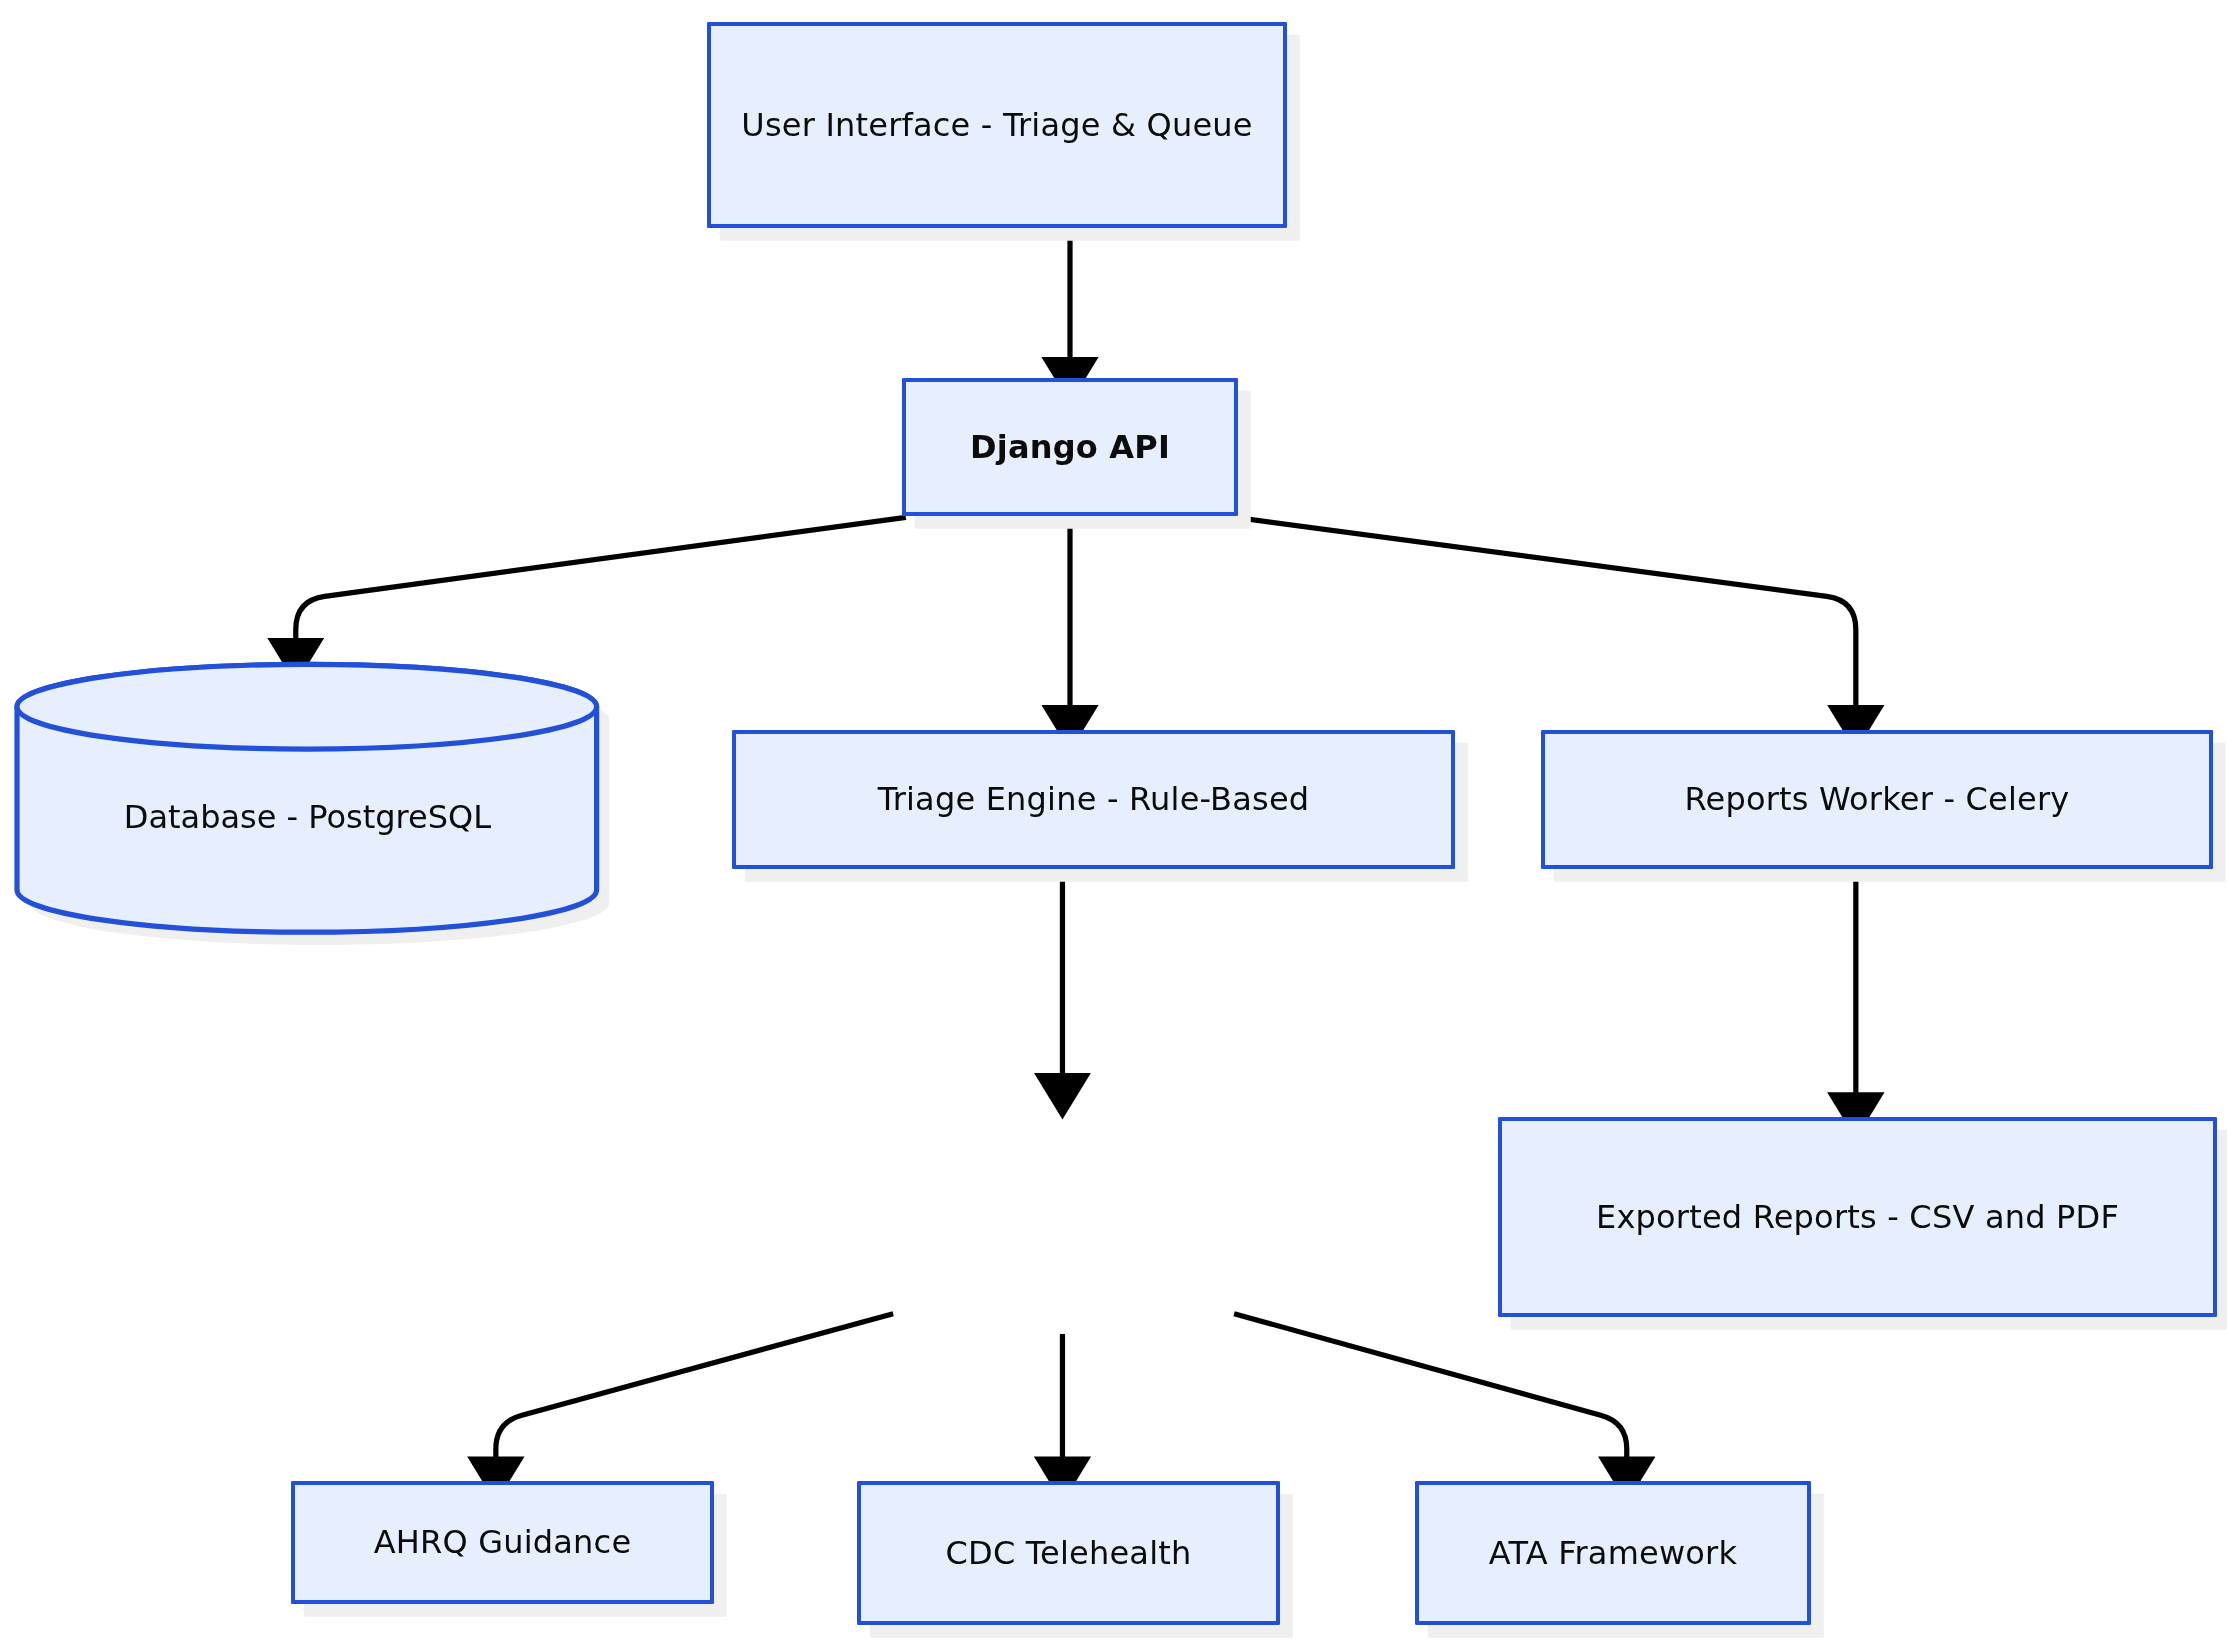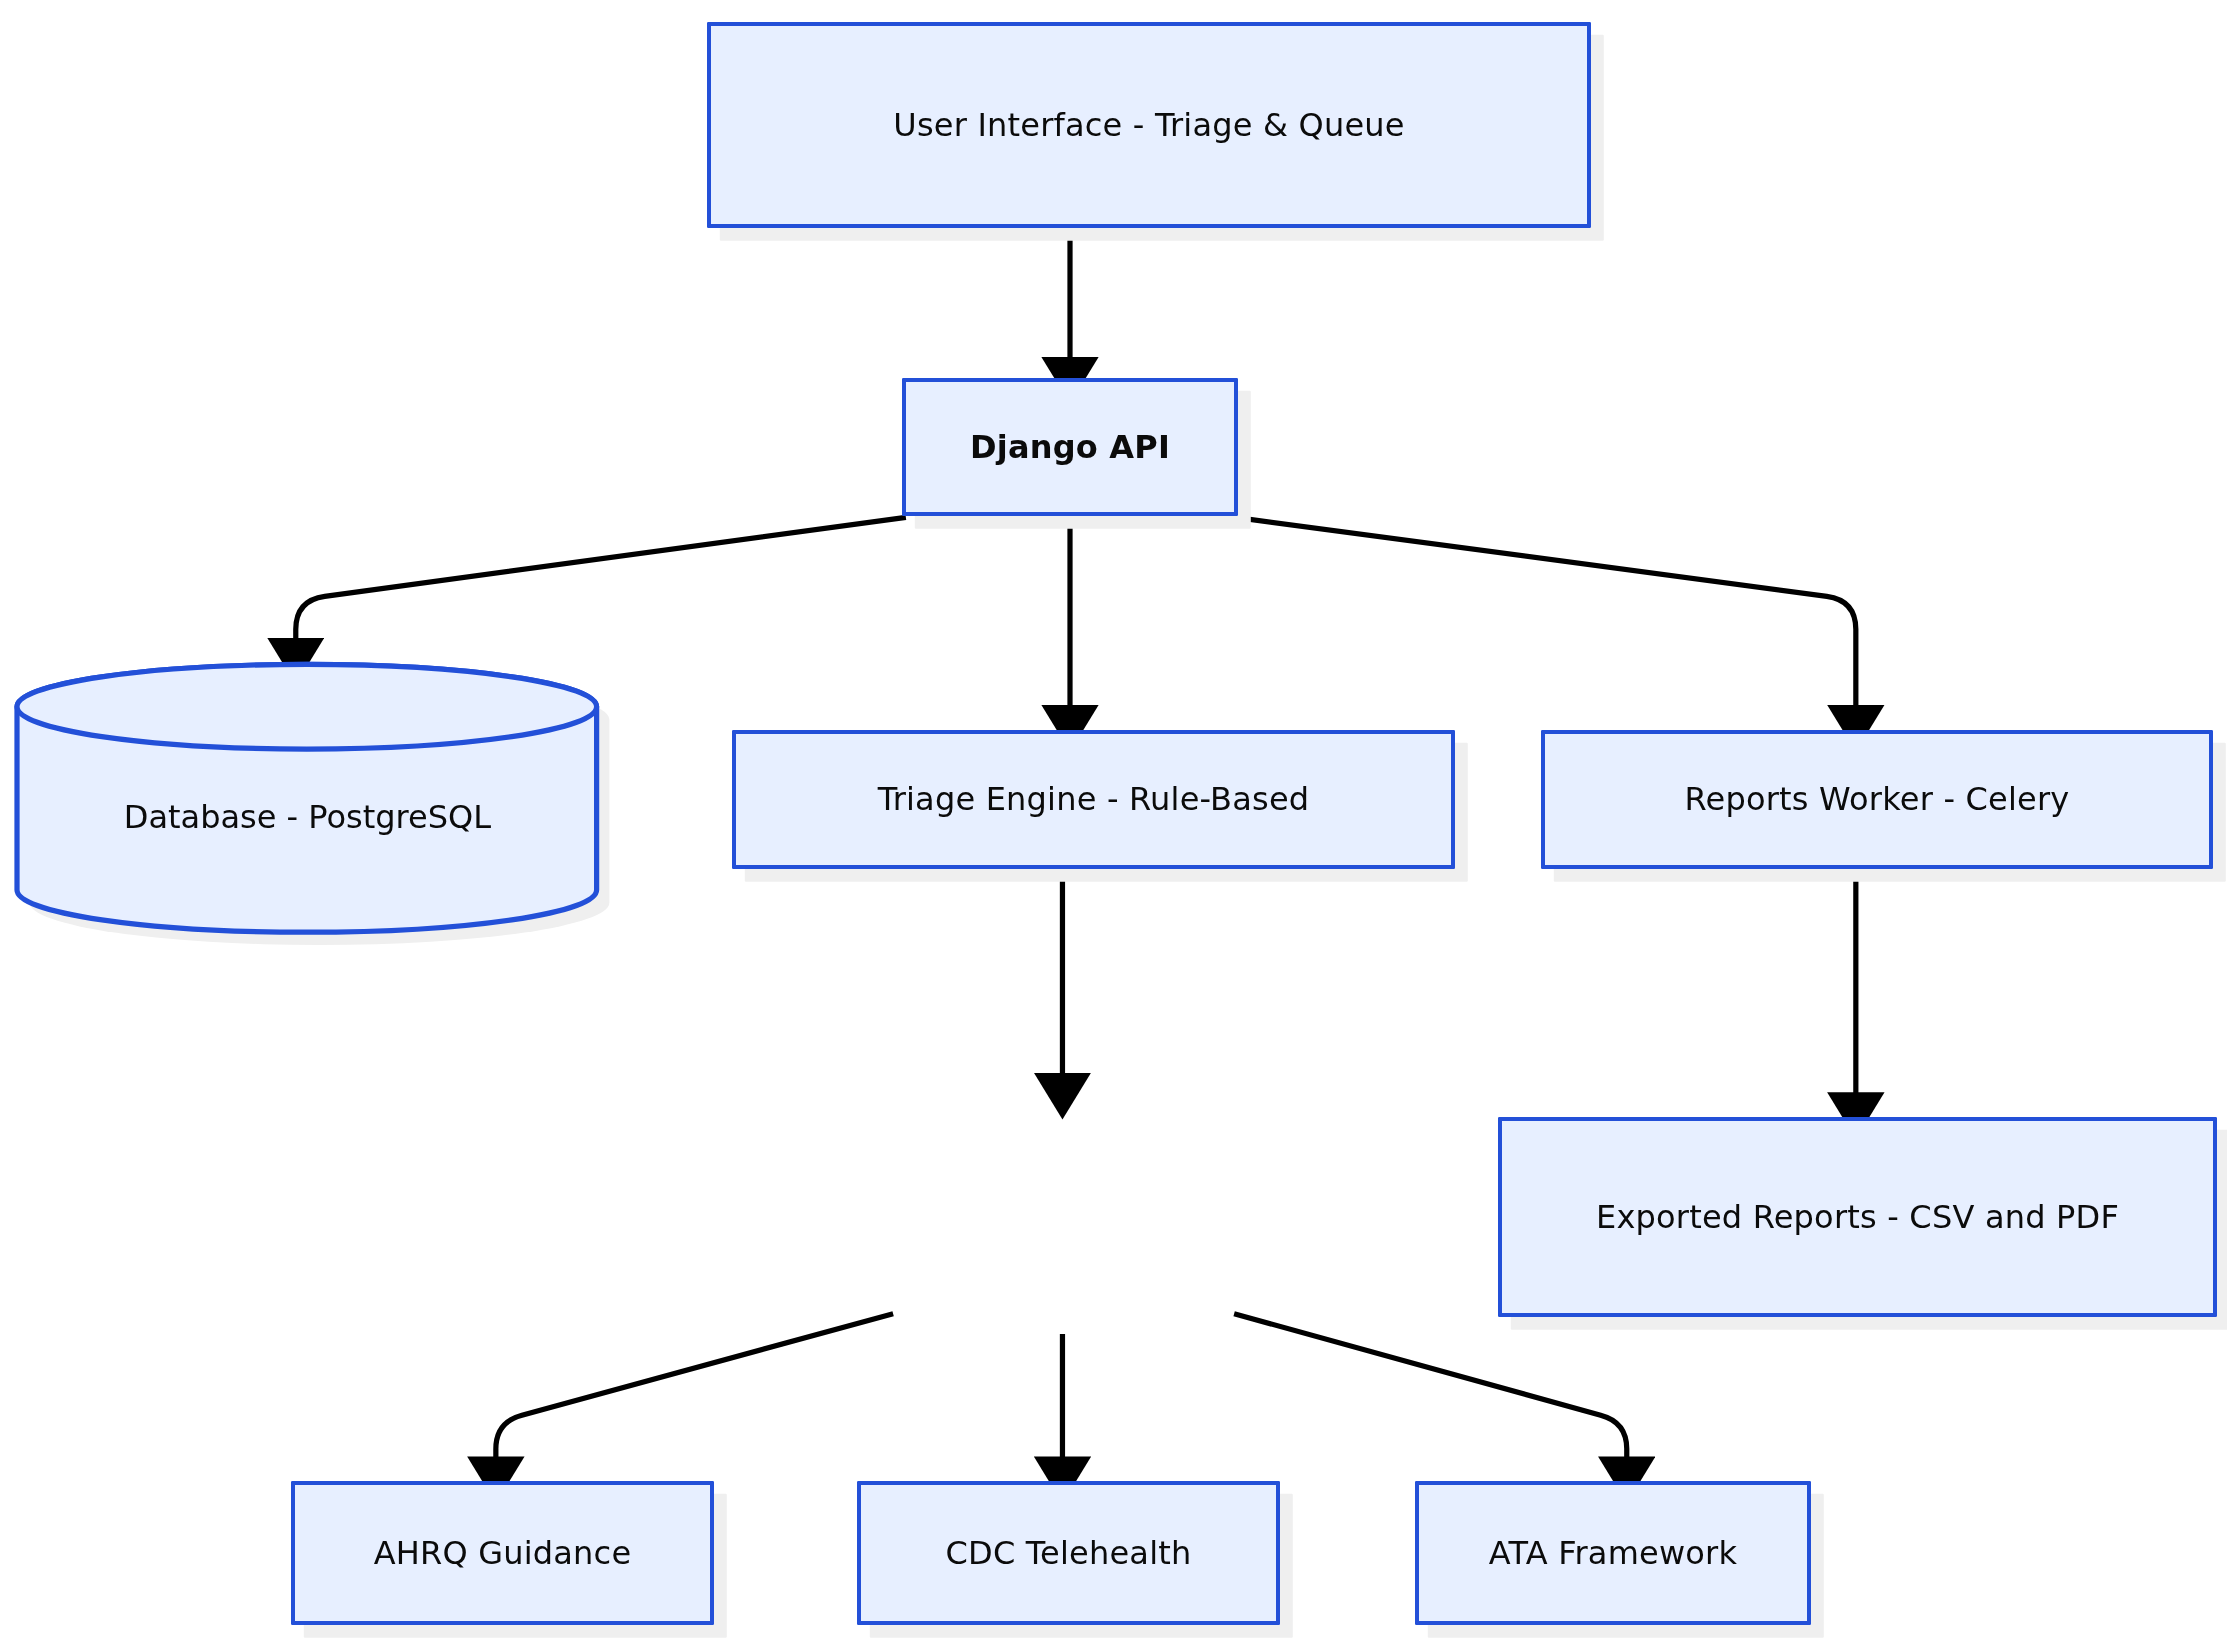--- a/index.html
+++ b/index.html
@@ -99,21 +99,21 @@
         <path d="M 2130 892 L 3150 1028 Q 3200 1035 3200 1085 L 3200 1226" marker-end="url(#arrowhead)"></path>
         <path d="M 1832 1506 L 1832 1860" marker-end="url(#arrowhead)"></path>
         <path d="M 3200 1506 L 3200 1894" marker-end="url(#arrowhead)"></path>
         <path d="M 1540 2265 L 900 2440 Q 855 2452 855 2498 L 855 2522" marker-end="url(#arrowhead)"></path>
         <path d="M 1832 2300 L 1832 2522" marker-end="url(#arrowhead)"></path>
         <path d="M 2128 2265 L 2760 2440 Q 2805 2452 2805 2498 L 2805 2522" marker-end="url(#arrowhead)"></path>
       </g>
   </svg>
 
   <div id="node-layer">
-      <div class="node-rect" style="left: 707px; top: 22px; width: 884px; height: 206px;">
+      <div class="node-rect" style="left: 707px; top: 22px; width: 580px; height: 206px;">
         <span class="node-label">User Interface - Triage &amp; Queue</span>
       </div>
       <div class="node-rect" style="left: 902px; top: 378px; width: 336px; height: 138px; font-weight: bold;">
         <span class="node-label">Django API</span>
       </div>
       <div class="node-cyl" style="left: 17.4px; top: 662px; width: 580px; height: 273px;">
         <svg class="cyl-svg" width="597" height="290" viewBox="0 0 1030 500">
           <path d="M 22 99 A 500 73 0 0 1 1022 99 L 1022 415 A 500 73 0 0 1 22 415 Z" fill="#efefef"></path>
           <path d="M 0 77 A 500 73 0 0 1 1000 77 L 1000 393 A 500 73 0 0 1 0 393 Z" fill="#e7efff" stroke="#2350d8" stroke-width="9"></path>
           <ellipse cx="500" cy="77" rx="500" ry="73" fill="#e7efff" stroke="#2350d8" stroke-width="9"></ellipse>
@@ -122,21 +122,21 @@
       </div>
       <div class="node-rect" style="left: 732px; top: 730px; width: 723px; height: 139px;">
         <span class="node-label">Triage Engine - Rule-Based</span>
       </div>
       <div class="node-rect" style="left: 1541px; top: 730px; width: 672px; height: 139px;">
         <span class="node-label">Reports Worker - Celery</span>
       </div>
       <div class="node-rect" style="left: 1498px; top: 1117px; width: 719px; height: 200px;">
         <span class="node-label">Exported Reports - CSV and PDF</span>
       </div>
-      <div class="node-rect" style="left: 291px; top: 1481px; width: 423px; height: 144px;">
+      <div class="node-rect" style="left: 291px; top: 1481px; width: 423px; height: 123px;">
         <span class="node-label">AHRQ Guidance</span>
       </div>
       <div class="node-rect" style="left: 857px; top: 1481px; width: 423px; height: 144px;">
         <span class="node-label">CDC Telehealth</span>
       </div>
       <div class="node-rect" style="left: 1415px; top: 1481px; width: 396px; height: 144px; justify-content: center;">
         <span class="node-label">ATA Framework</span>
       </div>
     </div>
 

